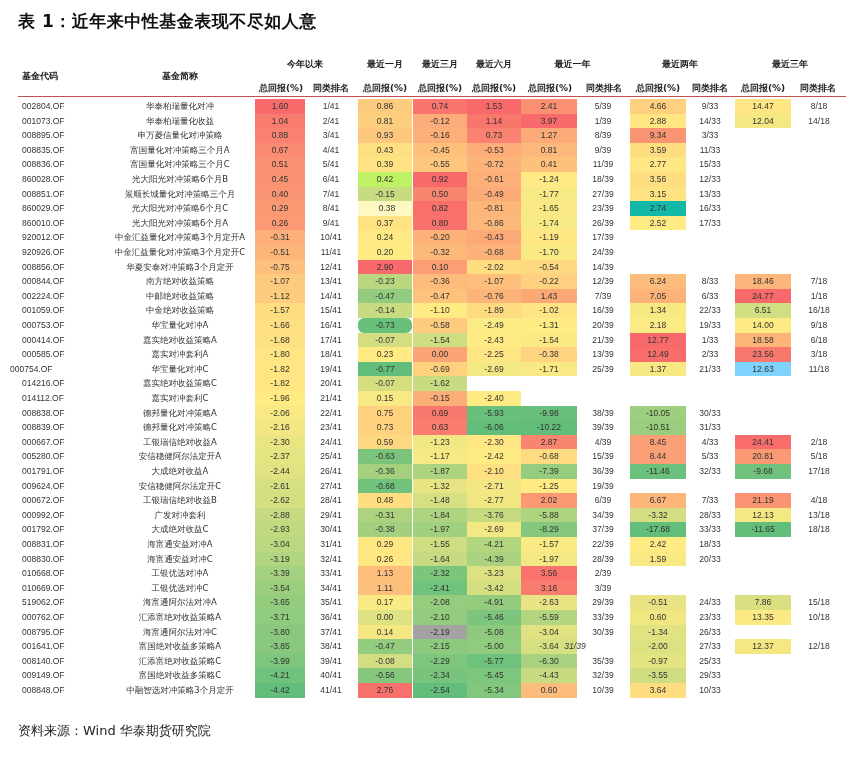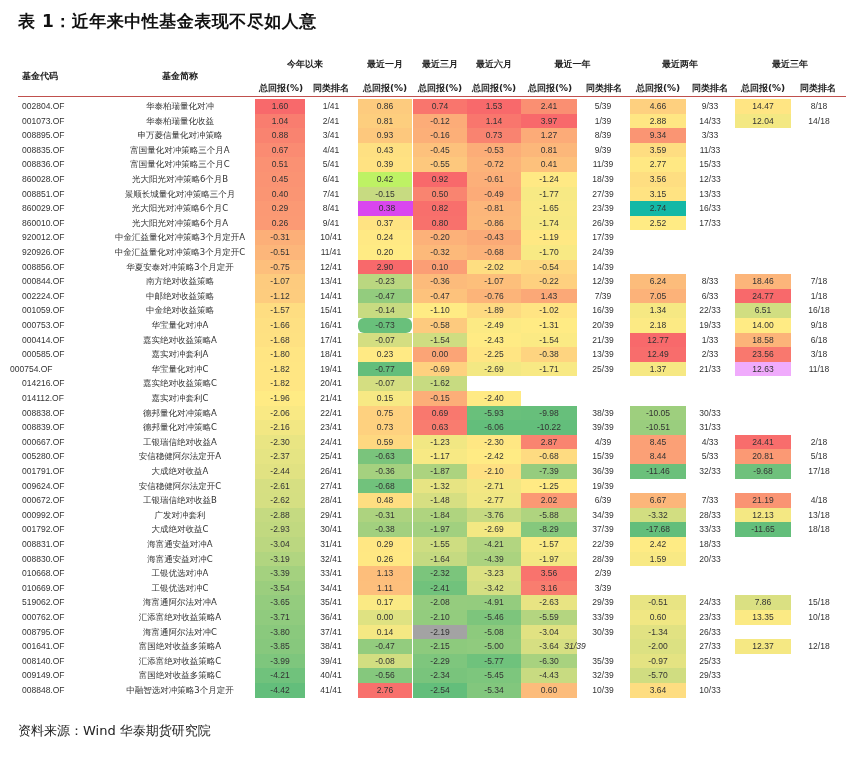--- a/index.html
+++ b/index.html
@@ -148,21 +148,21 @@
       <div class="cell" style="left: 630px; width: 56px; background: rgb(255, 227, 130);">3.15</div>
       <div class="cell" style="left: 688px; width: 44px;">13/33</div>
       <div class="cell" style="left: 735px; width: 56px;"></div>
       <div class="cell" style="left: 795px; width: 48px;"></div>
     </div>
     <div class="row" style="top: 103.2px;">
       <div class="cell code" style="left: 22px; width: 78px;">860029.OF</div>
       <div class="cell name" style="left: 100px; width: 160px;">光大阳光对冲策略6个月C</div>
       <div class="cell" style="left: 255px; width: 50px; background: rgb(251, 153, 116);">0.29</div>
       <div class="cell" style="left: 310px; width: 42px;">8/41</div>
-      <div class="cell" style="left: 358px; width: 58px; background: #d946ef;">0.38</div>
+      <div class="cell" style="left: 358px; width: 58px; background: #fef9c3;">0.38</div>
       <div class="cell" style="left: 413px; width: 54px; background: rgb(248, 111, 108);">0.82</div>
       <div class="cell" style="left: 467px; width: 54px; background: rgb(252, 182, 122);">-0.81</div>
       <div class="cell" style="left: 521px; width: 56px; background: rgb(249, 233, 132);">-1.65</div>
       <div class="cell" style="left: 580px; width: 46px;">23/39</div>
       <div class="cell" style="left: 630px; width: 56px; background: #14b8a6;">2.74</div>
       <div class="cell" style="left: 688px; width: 44px;">16/33</div>
       <div class="cell" style="left: 735px; width: 56px;"></div>
       <div class="cell" style="left: 795px; width: 48px;"></div>
     </div>
     <div class="row" style="top: 117.8px;">
@@ -320,21 +320,21 @@
       <div class="cell name" style="left: 100px; width: 160px;">华宝量化对冲C</div>
       <div class="cell" style="left: 255px; width: 50px; background: rgb(255, 230, 131);">-1.82</div>
       <div class="cell" style="left: 310px; width: 42px;">19/41</div>
       <div class="cell" style="left: 358px; width: 54px; background: rgb(99, 190, 123);">-0.77</div>
       <div class="cell" style="left: 413px; width: 54px; background: rgb(254, 209, 127);">-0.69</div>
       <div class="cell" style="left: 467px; width: 54px; background: rgb(243, 232, 131);">-2.69</div>
       <div class="cell" style="left: 521px; width: 56px; background: rgb(248, 233, 132);">-1.71</div>
       <div class="cell" style="left: 580px; width: 46px;">25/39</div>
       <div class="cell" style="left: 630px; width: 56px; background: rgb(246, 232, 131);">1.37</div>
       <div class="cell" style="left: 688px; width: 44px;">21/33</div>
-      <div class="cell" style="left: 735px; width: 56px; background: #f0abfc;">12.63</div>
+      <div class="cell" style="left: 735px; width: 56px; background: #7dd3fc;">12.63</div>
       <div class="cell" style="left: 795px; width: 48px;">11/18</div>
     </div>
     <div class="row" style="top: 278.4px;">
       <div class="cell code" style="left: 22px; width: 78px;">014216.OF</div>
       <div class="cell name" style="left: 100px; width: 160px;">嘉实绝对收益策略C</div>
       <div class="cell" style="left: 255px; width: 50px; background: rgb(255, 230, 131);">-1.82</div>
       <div class="cell" style="left: 310px; width: 42px;">20/41</div>
       <div class="cell" style="left: 358px; width: 54px; background: rgb(212, 222, 129);">-0.07</div>
       <div class="cell" style="left: 413px; width: 54px; background: rgb(199, 219, 129);">-1.62</div>
       <div class="cell" style="left: 467px; width: 54px;"></div>
@@ -633,21 +633,21 @@
     <div class="row" style="top: 570.4px;">
       <div class="cell code" style="left: 22px; width: 78px;">009149.OF</div>
       <div class="cell name" style="left: 100px; width: 160px;">富国绝对收益多策略C</div>
       <div class="cell" style="left: 255px; width: 50px; background: rgb(112, 194, 124);">-4.21</div>
       <div class="cell" style="left: 310px; width: 42px;">40/41</div>
       <div class="cell" style="left: 358px; width: 54px; background: rgb(133, 200, 125);">-0.56</div>
       <div class="cell" style="left: 413px; width: 54px; background: rgb(121, 196, 124);">-2.34</div>
       <div class="cell" style="left: 467px; width: 54px; background: rgb(125, 198, 125);">-5.45</div>
       <div class="cell" style="left: 521px; width: 56px; background: rgb(200, 219, 129);">-4.43</div>
       <div class="cell" style="left: 580px; width: 46px;">32/39</div>
-      <div class="cell" style="left: 630px; width: 56px; background: rgb(208, 221, 129);">-5.70</div>
+      <div class="cell" style="left: 630px; width: 56px; background: rgb(208, 221, 129);">-3.55</div>
       <div class="cell" style="left: 688px; width: 44px;">29/33</div>
       <div class="cell" style="left: 735px; width: 56px;"></div>
       <div class="cell" style="left: 795px; width: 48px;"></div>
     </div>
     <div class="row" style="top: 585px;">
       <div class="cell code" style="left: 22px; width: 78px;">008848.OF</div>
       <div class="cell name" style="left: 100px; width: 160px;">中融智选对冲策略3个月定开</div>
       <div class="cell" style="left: 255px; width: 50px; background: rgb(99, 190, 123);">-4.42</div>
       <div class="cell" style="left: 310px; width: 42px;">41/41</div>
       <div class="cell" style="left: 358px; width: 54px; background: rgb(248, 112, 108);">2.76</div>

